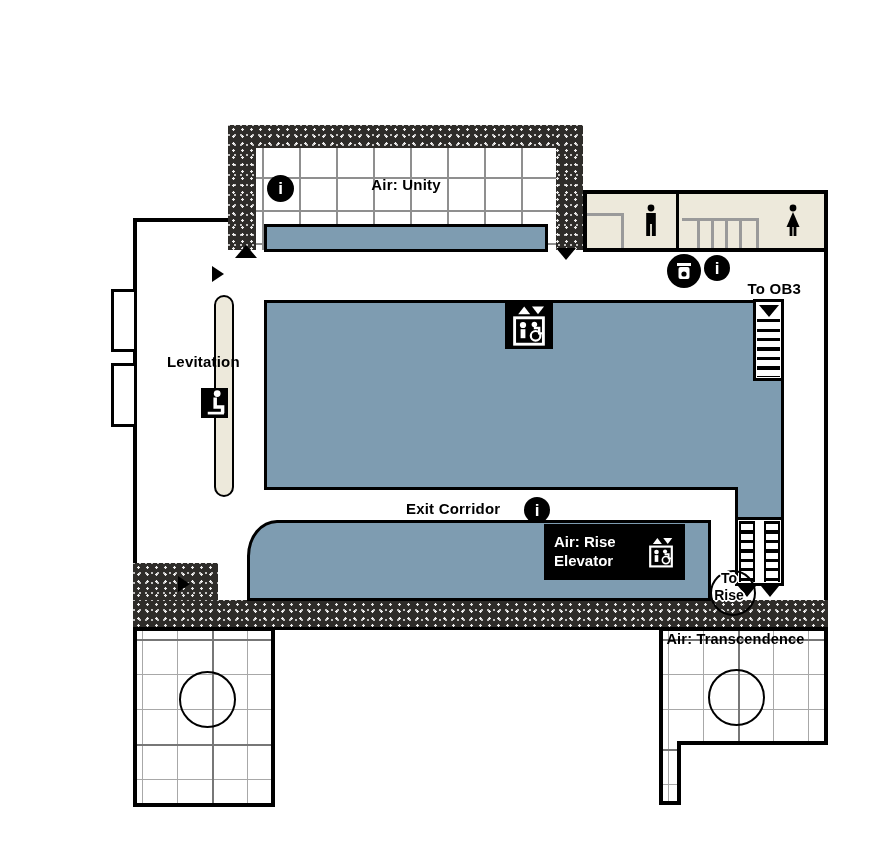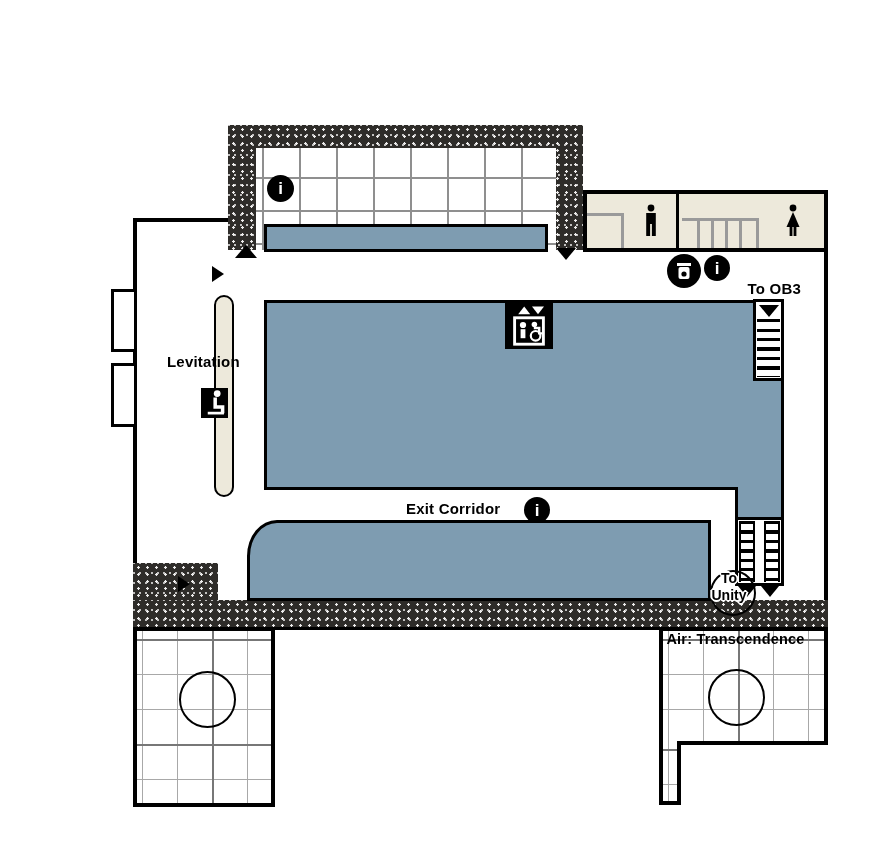--- a/index.html
+++ b/index.html
@@ -64,20 +64,21 @@
   <div class="abs grid-sm" style="left:659px;top:741px;width:22px;height:64px;border:4px solid #000;border-top:none;"></div>
   <span class="abs label" style="left:660px;top:631px;width:151px;text-align:center;font-size:14.5px;">Air: Transcendence</span>
 
   <div class="abs wall" style="left:228px;top:125px;width:355px;height:125px;">
     <div class="abs grid-lg" style="left:28px;top:23px;right:27px;bottom:0;"></div>
   </div>
   <div class="abs blue blk-border" style="left:264px;top:224px;width:284px;height:28px;"></div>
   <div class="abs info" style="left:267px;top:175px;width:27px;height:27px;">
       <span>i</span>
     </div>
+  <span class="abs label" style="left:256px;top:176px;width:300px;text-align:center;">Air: Unity</span>
   <div class="abs tri-up" style="left:235px;top:245px;"></div>
   <div class="abs tri-down" style="left:556px;top:248px;"></div>
 
   <div class="abs beige" style="left:583px;top:190px;width:245px;height:62px;border:4px solid #000;">
     <div class="abs" style="left:89px;top:0;bottom:0;width:3px;background:#000;"></div>
     <div class="abs gray-line" style="left:0;top:19px;width:37px;height:2.5px;"></div>
     <div class="abs gray-line" style="left:34px;top:19px;width:2.5px;bottom:0;"></div>
     <div class="abs gray-line" style="left:95px;top:24px;width:76px;height:2.5px;"></div>
     <div class="abs gray-line" style="left:110px;top:24px;width:2.5px;bottom:0;"></div>
     <div class="abs gray-line" style="left:124px;top:24px;width:2.5px;bottom:0;"></div>
@@ -132,33 +133,49 @@
     </svg>
   </div>
 
   <span class="abs label" style="left:358px;top:500px;margin-left:48px;">Exit Corridor</span>
   <div class="abs info" style="left:524px;top:497px;">
       <span>i</span>
     </div>
 
   <div class="abs blue blk-border" style="left:247px;top:520px;width:464px;height:81px;border-top-left-radius:30px 36px;"></div>
 
+  <div class="abs" style="left:544px;top:524px;width:141px;height:56px;background:#000;color:#fff;">
+    <div class="abs" style="left:10px;top:9px;font-weight:bold;font-size:15px;line-height:1.25;">
+      <div>Air: Rise</div>
+      <div>Elevator</div>
+    </div>
+    <svg class="abs" style="right:6px;top:10px;" width="36" height="36" viewBox="0 0 40 40">
+      <polygon points="11,11 16,4.5 21,11" fill="#fff"></polygon>
+      <polygon points="22.5,4.5 32.5,4.5 27.5,11" fill="#fff"></polygon>
+      <rect x="8" y="14" width="24" height="22" fill="none" stroke="#fff" stroke-width="2.4"></rect>
+      <circle cx="15" cy="20" r="2.6" fill="#fff"></circle>
+      <rect x="13" y="23.5" width="4" height="7.5" fill="#fff"></rect>
+      <circle cx="24.5" cy="19.5" r="2.3" fill="#fff"></circle>
+      <path d="M24 22.5 h4.5 v4.5 h3" fill="none" stroke="#fff" stroke-width="2"></path>
+      <circle cx="25.5" cy="29" r="4" fill="none" stroke="#fff" stroke-width="1.8"></circle>
+    </svg>
+  </div>
 
   <div class="abs blk-border" style="left:735px;top:517px;width:49px;height:69px;background:#fff;">
     <div class="abs rungs" style="left:1px;top:1px;bottom:1px;width:16px;border-left:2.5px solid #000;border-right:2.5px solid #000;"></div>
     <div class="abs rungs" style="right:1px;top:1px;bottom:1px;width:16px;border-left:2.5px solid #000;border-right:2.5px solid #000;"></div>
   </div>
   <div class="abs tri-down sm" style="left:738px;top:586px;"></div>
   <div class="abs tri-down sm" style="left:761px;top:586px;"></div>
 
   <div class="abs" style="left:710px;top:570px;width:46px;height:46px;border:2.5px solid #000;border-radius:50%;"></div>
   <div class="abs" style="left:703px;top:570px;width:52px;text-align:center;font-weight:bold;font-size:14px;line-height:1.2;color:#000;
               text-shadow:-2px 0 #fff,2px 0 #fff,0 -2px #fff,0 2px #fff,-1px -1px #fff,1px 1px #fff,-1px 1px #fff,1px -1px #fff;">
     <div>To</div>
-    <div>Unity</div>
+    <div>Rise</div>
   </div>
 
   <div class="abs tri-down" style="left:759px;top:305px;"></div>
 
   <div class="abs beige" style="left:214px;top:295px;width:20px;height:202px;border:2.5px solid #000;border-radius:10px;"></div>
   <div class="abs" style="left:201px;top:388px;width:27px;height:30px;background:#000;">
     <svg width="27" height="30" viewBox="0 0 20 22">
       <circle cx="12" cy="4" r="2.5" fill="#fff"></circle>
       <path d="M10.5 7 L10.5 14 L16 14 L16 18.5" fill="none" stroke="#fff" stroke-width="2.6"></path>
       <path d="M5 18.5 H17" stroke="#fff" stroke-width="2"></path>

